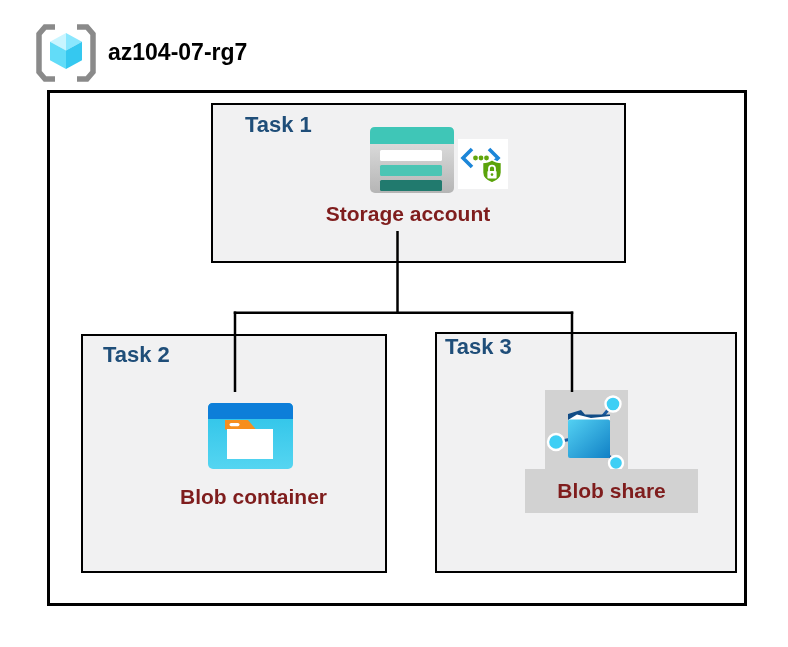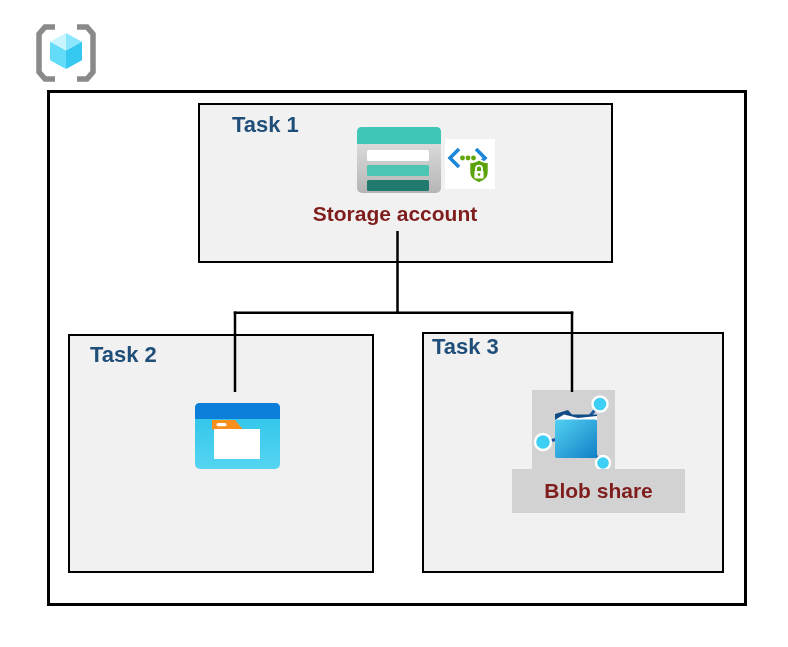--- a/index.html
+++ b/index.html
@@ -36,20 +36,21 @@
     width: 700px; height: 516px;
     border: 3px solid #000000;
     background: #ffffff;
   }
 
   
   .task-box {
     position: absolute;
     background: #f1f1f2;
     border: 2.5px solid #000000;
+    margin-left: 13px;
   }
   .t1 { left: 198px; top: 103px; width: 415px; height: 160px; }
   .t2 { left: 68px;  top: 334px; width: 306px; height: 239px; padding-left: 33px; }
   .t3 { left: 422px; top: 332px; width: 302px; height: 241px; }
 
   .task-label {
     position: absolute;
     font-size: 22px;
     font-weight: 700;
     color: #1f4e79;
@@ -108,20 +109,21 @@
 <div class="canvas">
 
   <svg class="rg-icon" viewBox="0 0 62 60">
     <path d="M20,4 L10,4 L4,11 L4,49 L10,56 L20,56" fill="none" stroke="#8a8a8a" stroke-width="5.5"></path>
     <path d="M42,4 L52,4 L58,11 L58,49 L52,56 L42,56" fill="none" stroke="#8a8a8a" stroke-width="5.5"></path>
     <polygon points="31,10 31,27.5 15,18.8" fill="#c9f5ff"></polygon>
     <polygon points="31,10 47,18.8 31,27.5" fill="#8ae7fe"></polygon>
     <polygon points="15,18.8 31,27.5 31,46 15,37.2" fill="#62dcf8"></polygon>
     <polygon points="47,18.8 31,27.5 31,46 47,37.2" fill="#35c8f0"></polygon>
   </svg>
+  <div class="rg-title">az104-07-rg7</div>
 
   <div class="rg-box"></div>
 
   <div class="task-box t1">
     <div class="task-label">Task 1</div>
 
     <svg class="storage-icon" viewBox="0 0 84 66">
       <defs>
         <linearGradient id="sgGrad" x1="0" y1="0" x2="0" y2="1">
           <stop offset="0" stop-color="#e6e6e6"></stop>
@@ -161,20 +163,21 @@
           <stop offset="1" stop-color="#55d5f1"></stop>
         </linearGradient>
       </defs>
       <rect x="0" y="0" width="85" height="66" rx="5" fill="url(#blobGrad)"></rect>
       <path d="M0,16 L0,5 Q0,0 5,0 L80,0 Q85,0 85,5 L85,16 Z" fill="#0d7ed9"></path>
       <polygon points="17,17 40,17 48,26.5 17,26.5" fill="#f78e1d"></polygon>
       <rect x="21.5" y="20" width="10" height="3.2" rx="1.6" fill="#ffffff"></rect>
       <rect x="19" y="26" width="46" height="30" fill="#ffffff"></rect>
     </svg>
 
+    <div class="caption cap-blob">Blob container</div>
   </div>
 
   <div class="task-box t3">
     <div class="task-label">Task 3</div>
 
     <div class="fs-square">
       <svg class="fs-icon" viewBox="0 0 83 80">
         <defs>
           <linearGradient id="fsGrad" x1="0" y1="0" x2="1" y2="1">
             <stop offset="0" stop-color="#53d1f3"></stop>

